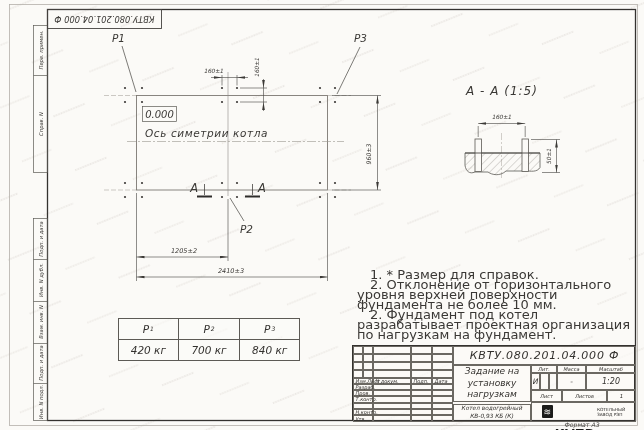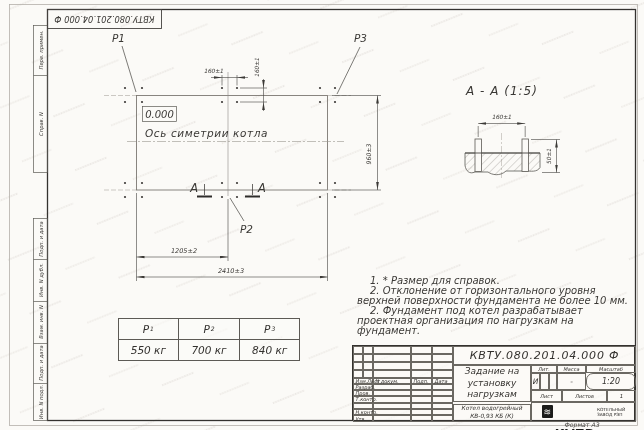--- a/index.html
+++ b/index.html
@@ -1,21 +1,21 @@
 <!DOCTYPE html>
 <html><head>
 <meta charset="utf-8">
 <style>
   html,body{margin:0;padding:0;background:#ffffff;}
   .page{position:relative;width:644px;height:430px;background:#fbfaf7;
         font-family:"DejaVu Sans",sans-serif;overflow:hidden;color:#3f3d3a;}
   .page svg{position:absolute;left:0;top:0;}
   svg text{fill:#3a3835;font-family:"DejaVu Sans",sans-serif;font-style:italic;}
-  .notes{position:absolute;left:357px;top:276px;width:277px;
-         font-style:italic;font-size:10px;line-height:10px;color:#3a3835;}
+  .notes{position:absolute;left:357px;top:270px;width:277px;
+         font-size:13px;line-height:10px;color:#3a3835;}
   .notes p{margin:0;text-indent:13px;}
   .ltable{position:absolute;left:118px;top:318px;width:182px;height:43px;
           display:flex;flex-direction:column;font-style:italic;color:#33312e;}
   .ltable .row{display:flex;flex:1;}
   .ltable .cell{flex:1;border:0.7px solid #5c5a55;display:flex;align-items:center;
                 justify-content:center;font-size:10.5px;margin:-0.35px;background:rgba(252,251,248,0.6);}
   .ltable sub{font-size:6px;margin-left:1px;}
   .tb{position:absolute;left:352px;top:345px;width:283px;height:76px;
       border:1.3px solid #34322f;font-style:italic;color:#33312e;background:rgba(252,251,248,0.65);box-sizing:border-box;}
   .tb .abs{position:absolute;box-sizing:border-box;border:0.5px solid #6b6862;
@@ -220,21 +220,21 @@
       <div class="cell">
           <span>P</span>
           <sub>2</sub>
         </div>
       <div class="cell">
           <span>P</span>
           <sub>3</sub>
         </div>
     </div>
     <div class="row">
-      <div class="cell">550 кг</div>
+      <div class="cell">420 кг</div>
       <div class="cell">700 кг</div>
       <div class="cell">840 кг</div>
     </div>
   </div>
 
   <div class="tb">
 
     <div class="tb-grid" style="left:0;top:0;width:100px;grid-template-columns:10px 10px 38px 21px 21px;grid-auto-rows:8px;">
       <div></div>
         <div></div>
@@ -306,21 +306,21 @@
     </div>
 
     <div class="abs" style="left:178px;top:19px;width:26px;height:7.5px;font-size:5px;">Лит.</div>
     <div class="abs" style="left:204px;top:19px;width:29px;height:7.5px;font-size:5px;">Масса</div>
     <div class="abs" style="left:233px;top:19px;width:50px;height:7.5px;font-size:5px;">Масштаб</div>
 
     <div class="abs" style="left:178px;top:26.5px;width:9px;height:17px;font-size:7.5px;">И</div>
     <div class="abs" style="left:187px;top:26.5px;width:9px;height:17px;"></div>
     <div class="abs" style="left:196px;top:26.5px;width:8px;height:17px;"></div>
     <div class="abs" style="left:204px;top:26.5px;width:29px;height:17px;font-size:7.5px;">-</div>
-    <div class="abs" style="left:233px;top:26.5px;width:50px;height:17px;font-size:8px;border-radius:7px;">1:20</div>
+    <div class="abs" style="left:233px;top:26.5px;width:50px;height:17px;font-size:8px;">1:20</div>
 
     <div class="abs" style="left:178px;top:43.5px;width:31px;height:12px;font-size:5px;">Лист</div>
     <div class="abs" style="left:209px;top:43.5px;width:45px;height:12px;font-size:5px;">Листов</div>
     <div class="abs" style="left:254px;top:43.5px;width:29px;height:12px;font-size:5.5px;">1</div>
 
     <div class="abs" style="left:178px;top:55.5px;width:105px;height:20.5px;">
       <span class="logo-ic">≋</span>
       <span class="brand">KVZR</span>
       <span class="brandcap">
         <div>КОТЕЛЬНЫЙ</div>

